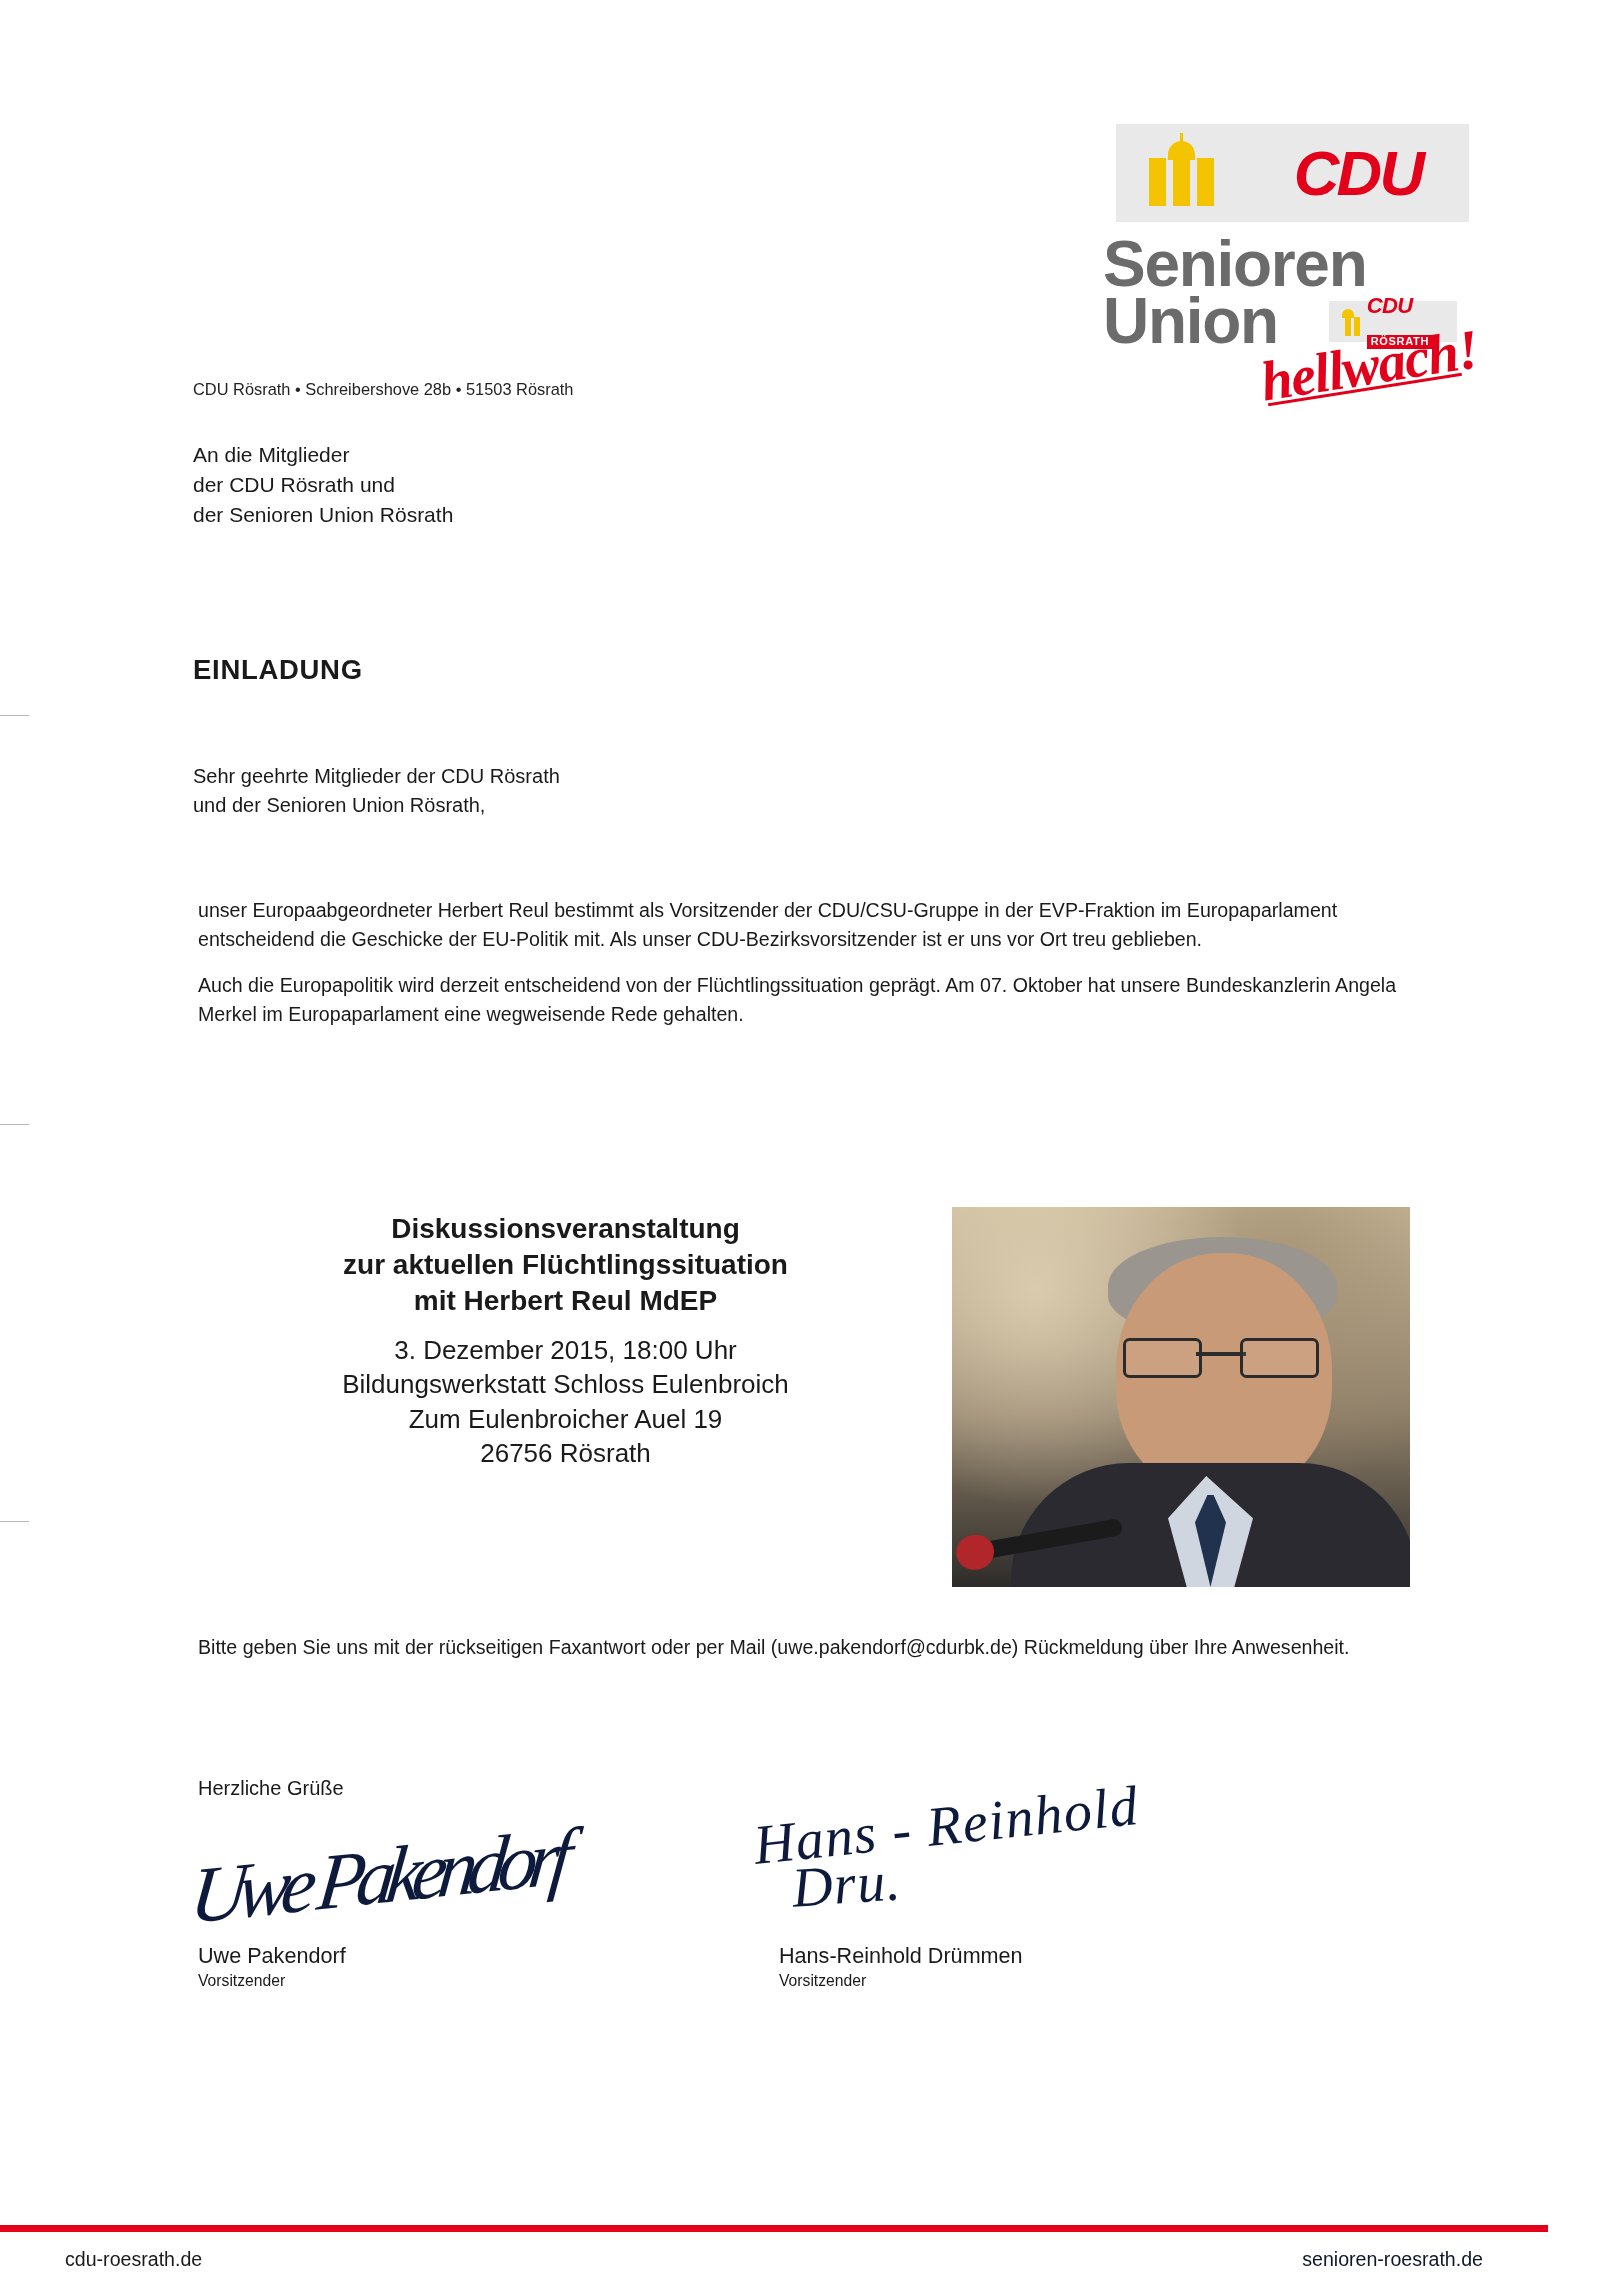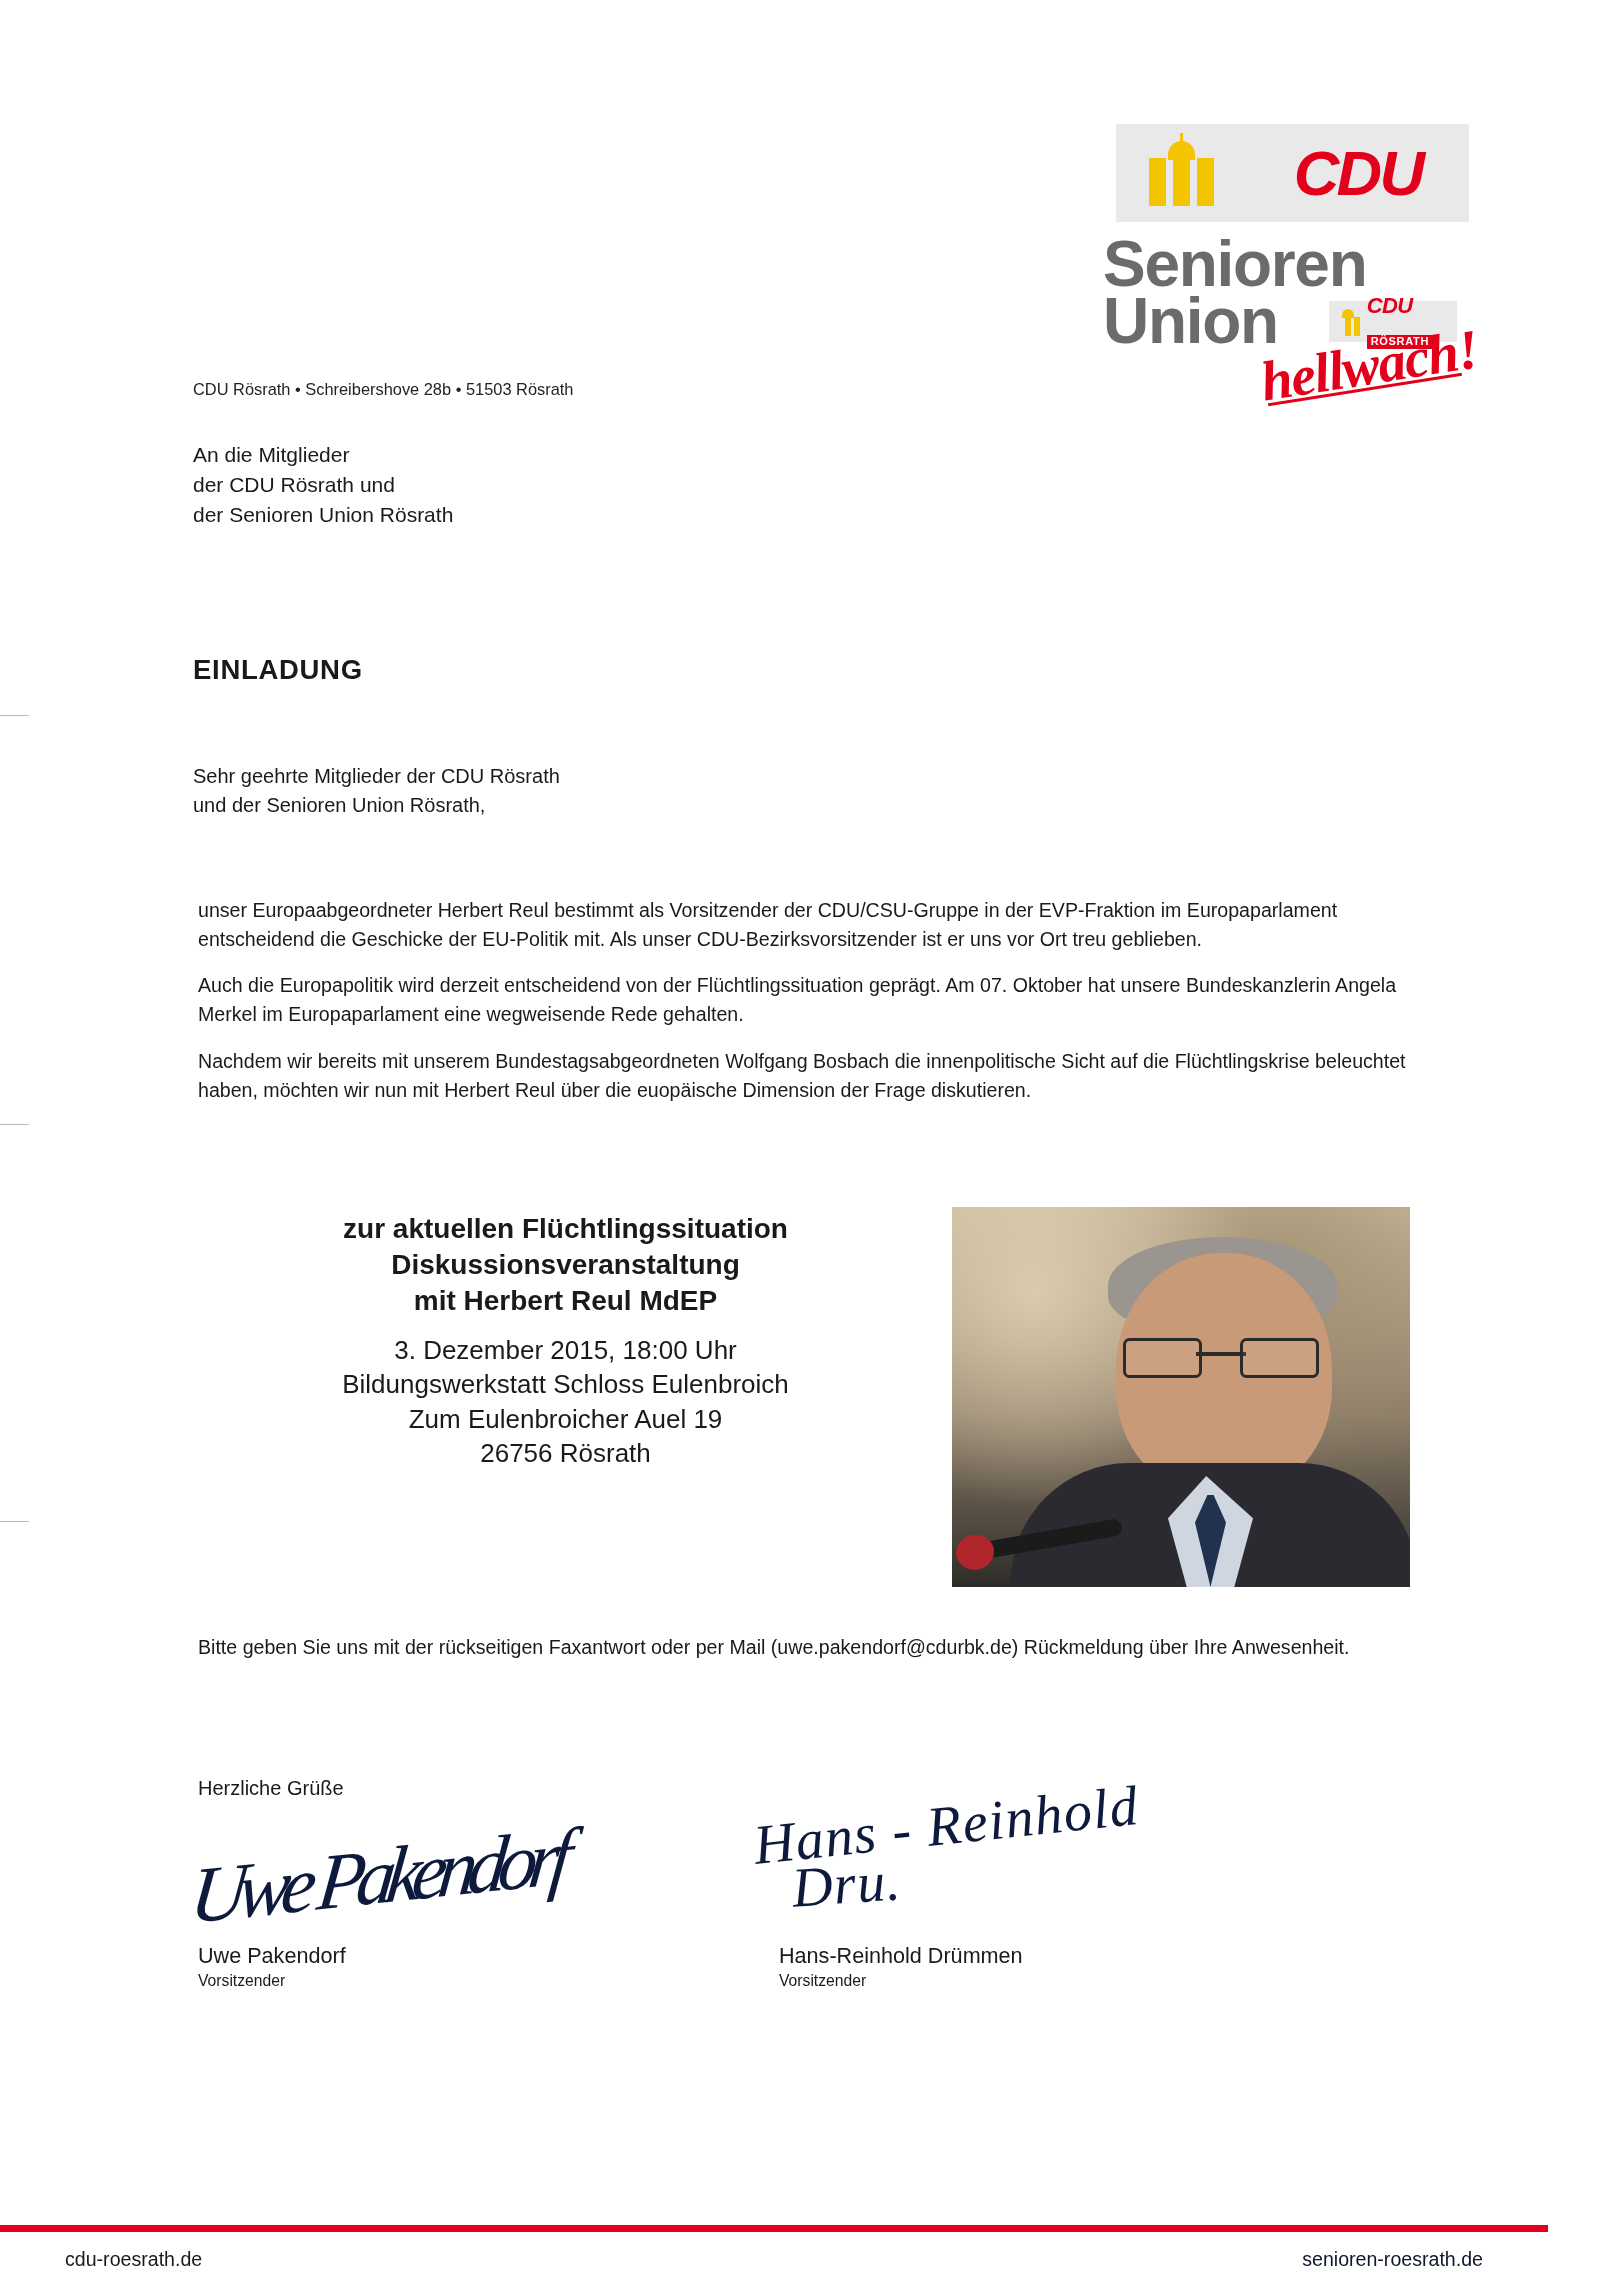--- a/index.html
+++ b/index.html
@@ -491,27 +491,26 @@
   <div class="headline">EINLADUNG</div>
 
   <div class="salutation">
     <div>Sehr geehrte Mitglieder der CDU Rösrath</div>
     <div>und der Senioren Union Rösrath,</div>
   </div>
 
   <div class="body-text">
     <p>unser Europaabgeordneter  Herbert Reul bestimmt als Vorsitzender der CDU/CSU-Gruppe in der EVP-Fraktion im Europaparlament entscheidend die Geschicke der EU-Politik mit. Als unser CDU-Bezirksvorsitzender ist er uns vor Ort treu geblieben.</p>
     <p>Auch die Europapolitik wird derzeit entscheidend von der Flüchtlingssituation geprägt. Am 07. Oktober hat unsere Bundeskanzlerin Angela Merkel im Europaparlament eine wegweisende Rede gehalten.</p>
-    <p>Nachdem wir bereits mit unserem Bundestagsabgeordneten Wolfgang Bosbach die innenpolitische Sicht auf die Flüchtlingskrise beleuchtet haben, möchten wir nun mit Herbert Reul über die euopäische Dimension der Frage diskutieren.</p>
   </div>
 
   <div class="event-block">
     <div class="event-title">
+      <div>Diskussionsveranstaltung</div>
       <div>zur aktuellen Flüchtlingssituation</div>
-      <div>Diskussionsveranstaltung</div>
       <div>mit Herbert Reul MdEP</div>
     </div>
     <div class="event-details">
       <div>3. Dezember 2015, 18:00 Uhr</div>
       <div>Bildungswerkstatt Schloss Eulenbroich</div>
       <div>Zum Eulenbroicher Auel 19</div>
       <div>26756 Rösrath</div>
     </div>
   </div>
 

